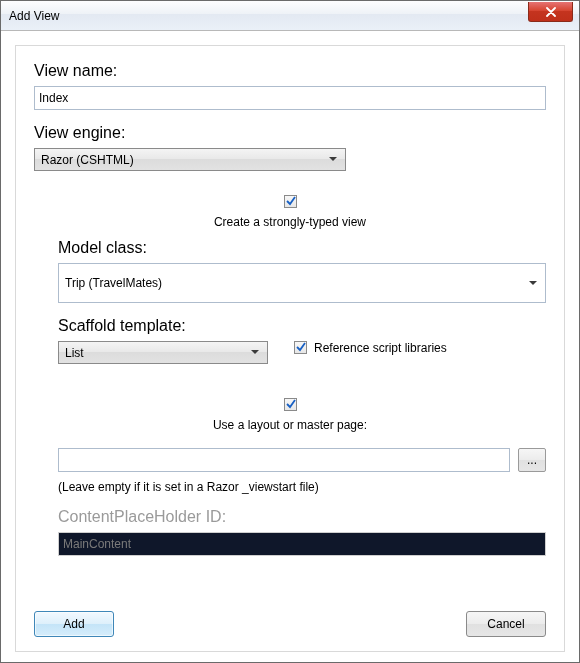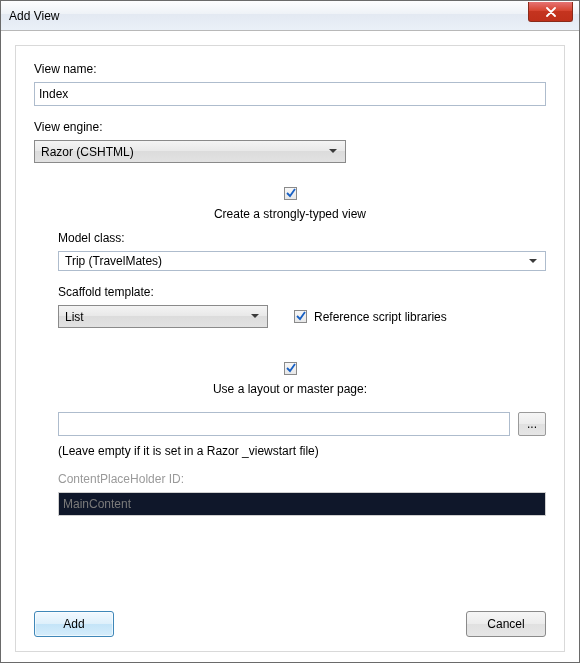--- a/index.html
+++ b/index.html
@@ -50,21 +50,21 @@
   }
   .panel {
     border: 1px solid #d9d9d9;
     flex: 1;
     padding: 16px 18px 14px 18px;
     position: relative;
     display: flex;
     flex-direction: column;
   }
   .label {
-    font-size: 12px;
+    font-size: 16px;
     color: #000;
     margin-bottom: 6px;
     display: block;
   }
   .label.disabled { color: #9a9a9a; }
   .text-input {
     width: 100%;
     height: 24px;
     border: 1px solid #aebccd;
     background: #fff;
@@ -90,21 +90,21 @@
     position: relative;
   }
   .select .sel-text { flex: 1; font-size: 12px; }
   .select .sel-arrow {
     width: 16px;
     display: flex;
     align-items: center;
     justify-content: center;
   }
   .select-flat {
-    height: 20px;
+    height: 40px;
     border: 1px solid #aebccd;
     background: #fff;
     display: flex;
     align-items: center;
     padding: 0 4px 0 6px;
     cursor: pointer;
   }
   .select-flat .sel-text { flex: 1; font-size: 12px; }
   .select-flat .sel-arrow { width: 16px; display:flex; align-items:center; justify-content:center; }
   .checkbox-row {
@@ -182,21 +182,21 @@
     border: 1px solid #3f87b8;
     background: linear-gradient(to bottom, #f2f9ff 0%, #def0fb 49%, #c4e4f8 50%, #d6edfb 100%);
     box-shadow: inset 0 0 0 1px rgba(255,255,255,0.6);
   }
   .scaffold-row {
     display: flex;
     align-items: flex-end;
     gap: 26px;
   }
   .scaffold-left { width: 210px; }
-  .scaffold-right { display:flex; align-items:center; gap:7px; height:23px; }
+  .scaffold-right { display:flex; align-items:flex-start; gap:7px; height:23px; }
 </style>
 </head>
 <body>
 
 <div class="titlebar">
   <span class="title">Add View</span>
   <div class="close-btn">
     <svg width="10" height="10" viewBox="0 0 10 10">
         <path d="M1 1 L9 9 M9 1 L1 9" stroke="#fff" stroke-width="1.8" stroke-linecap="round"></path>
       </svg>

